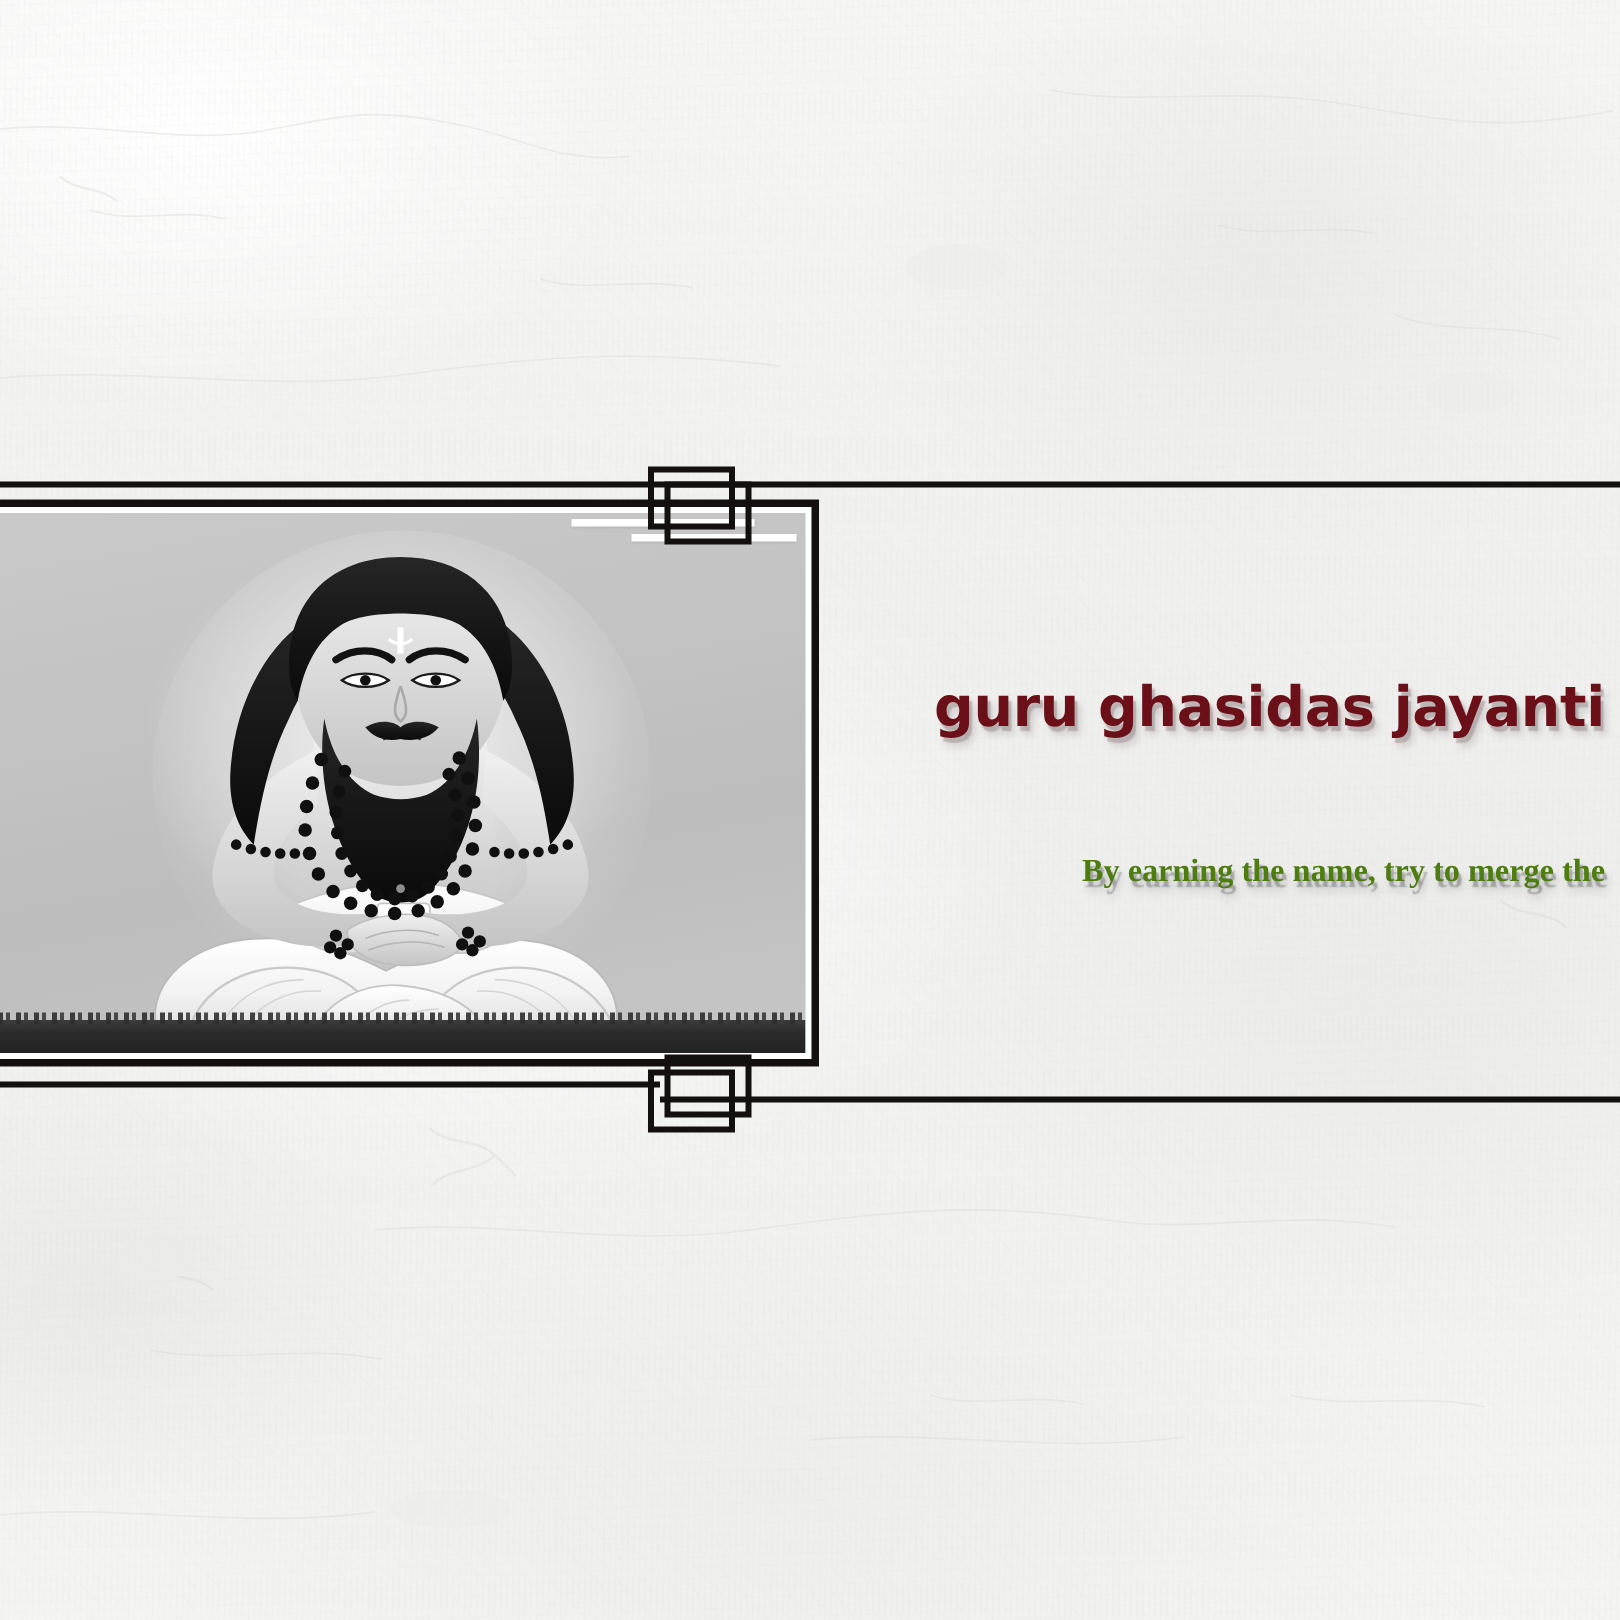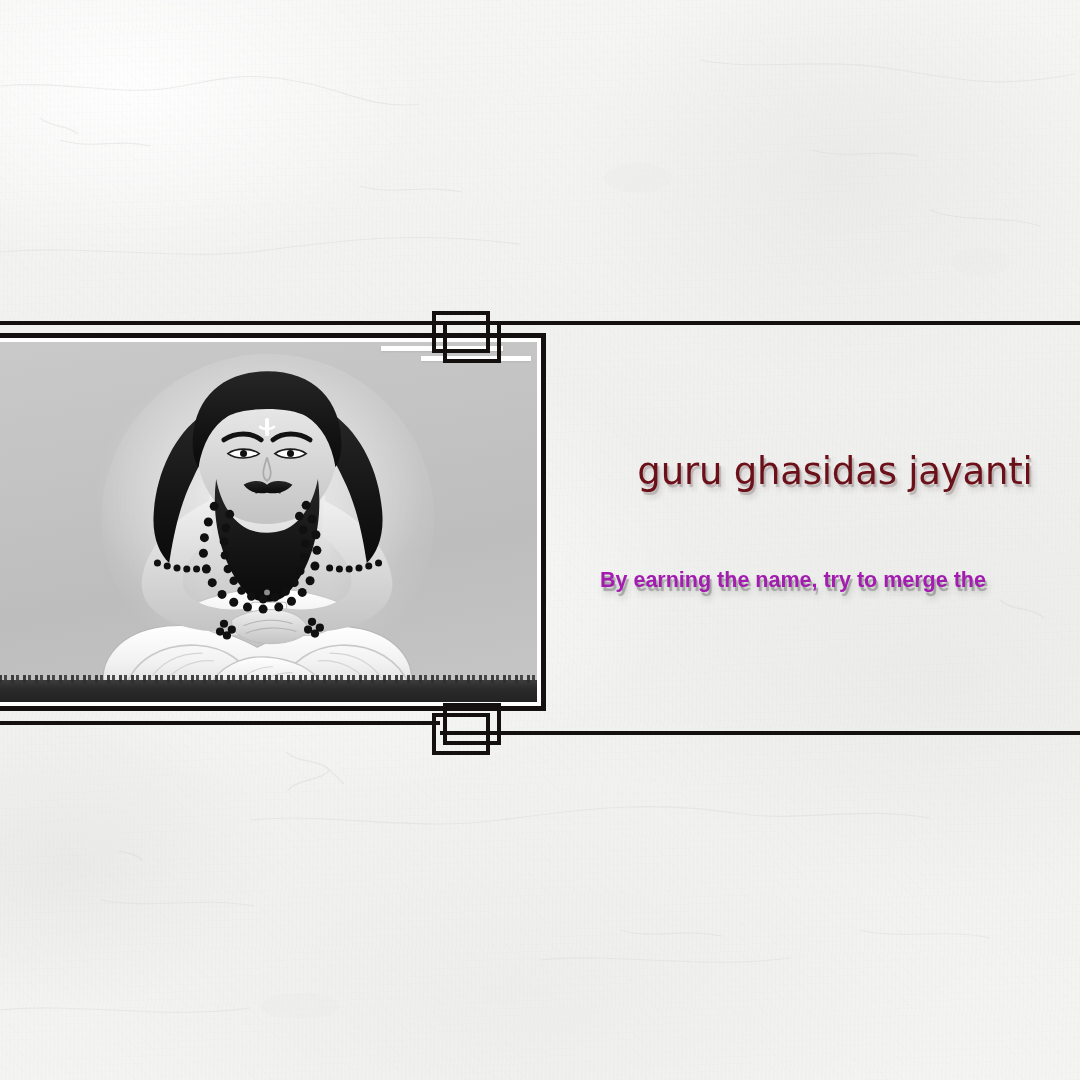--- a/index.html
+++ b/index.html
@@ -140,38 +140,39 @@
   .text-col {
     position: absolute;
     left: 600px;
     top: 452px;
     width: 470px;
     z-index: 7;
   }
   .headline {
     font-family: "DejaVu Sans", sans-serif;
     font-size: 37px;
-    font-weight: 400;
+    font-weight: 700;
     letter-spacing: -0.2px;
     line-height: 1.1;
     color: #6b1018;
-    text-align: center;
+    text-align: right;
     margin: 0;
     text-shadow:
       2px 3px 1px rgba(120,105,105,.38),
       4px 6px 5px rgba(130,118,118,.24);
   }
   .quote {
     margin: 0;
     padding-top: 70px;
-    font-family: Liberation Sans, sans-serif;
+    font-family: Liberation Serif, serif;
     font-size: 21.5px;
     font-weight: 700;
     line-height: 1.62;
-    color: #a21caf;
+    color: #4d7c0f;
+    text-align: right;
     text-shadow:
       2px 4px 1px rgba(95,95,95,.45),
       3px 7px 6px rgba(110,110,110,.30);
   }
   .quote-line { display: block; white-space: nowrap; }
 </style>
 </head>
 <body>
 
 <div class="poster">

